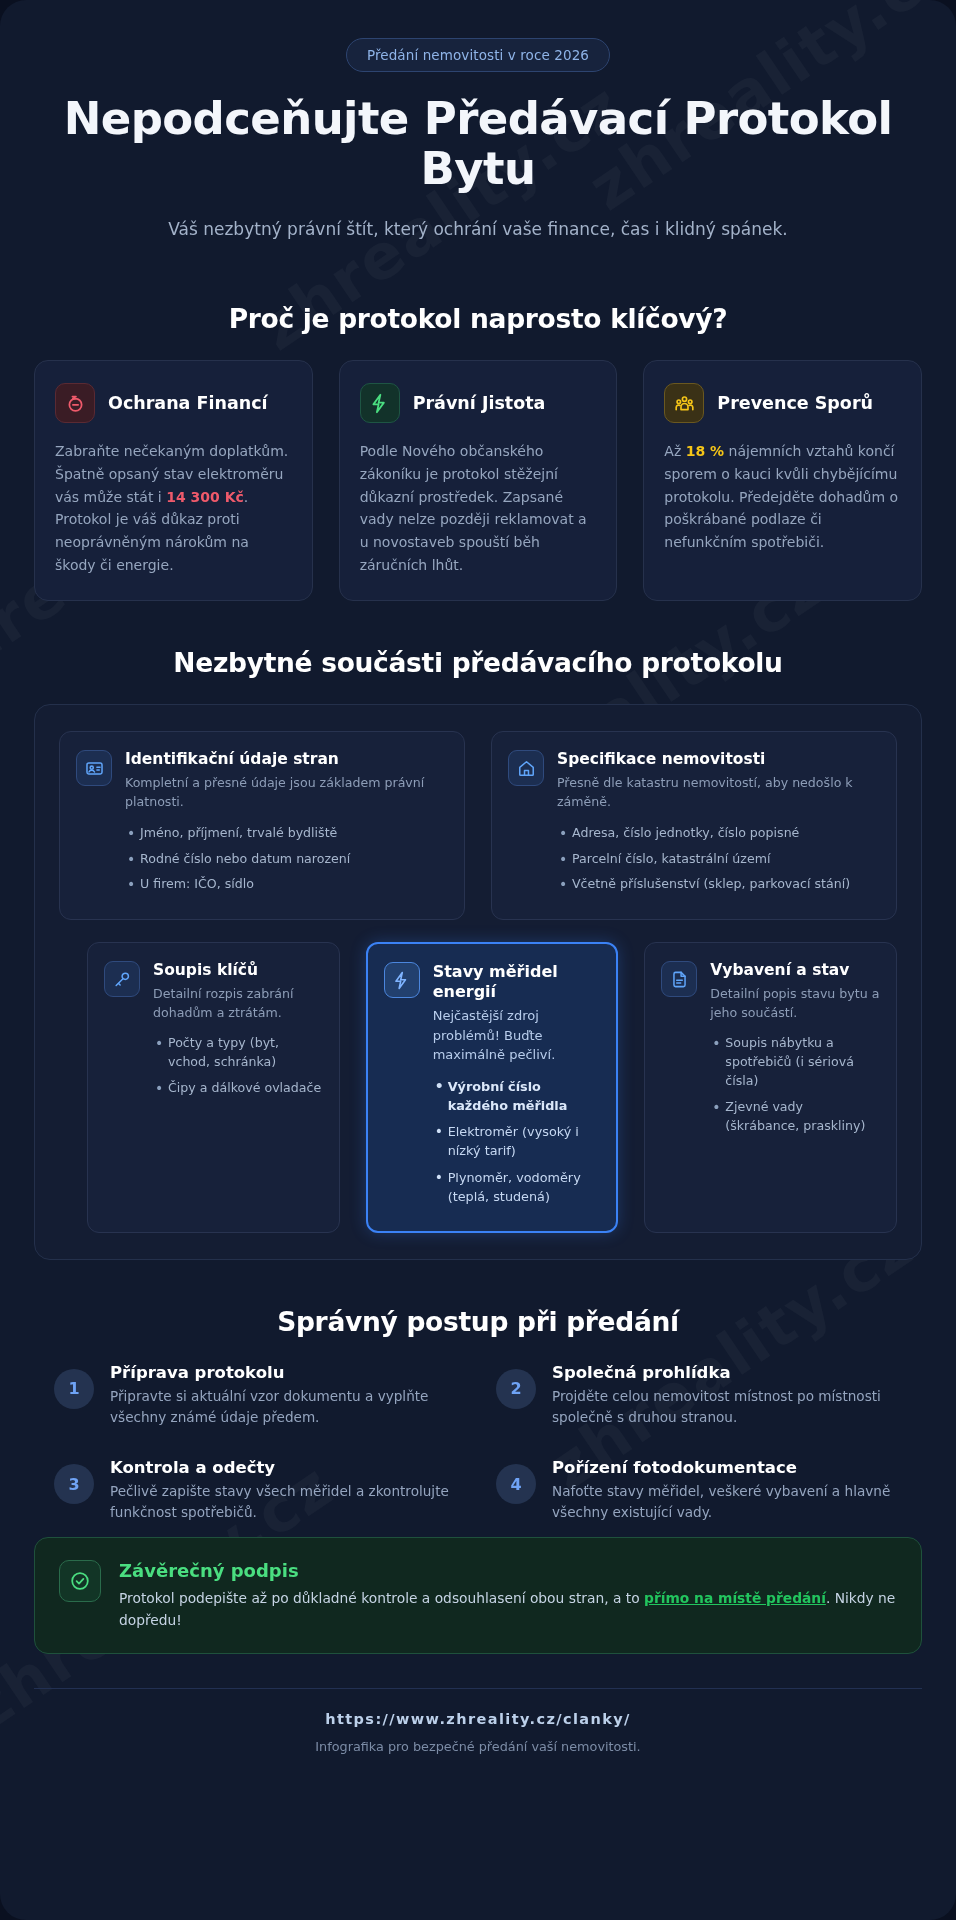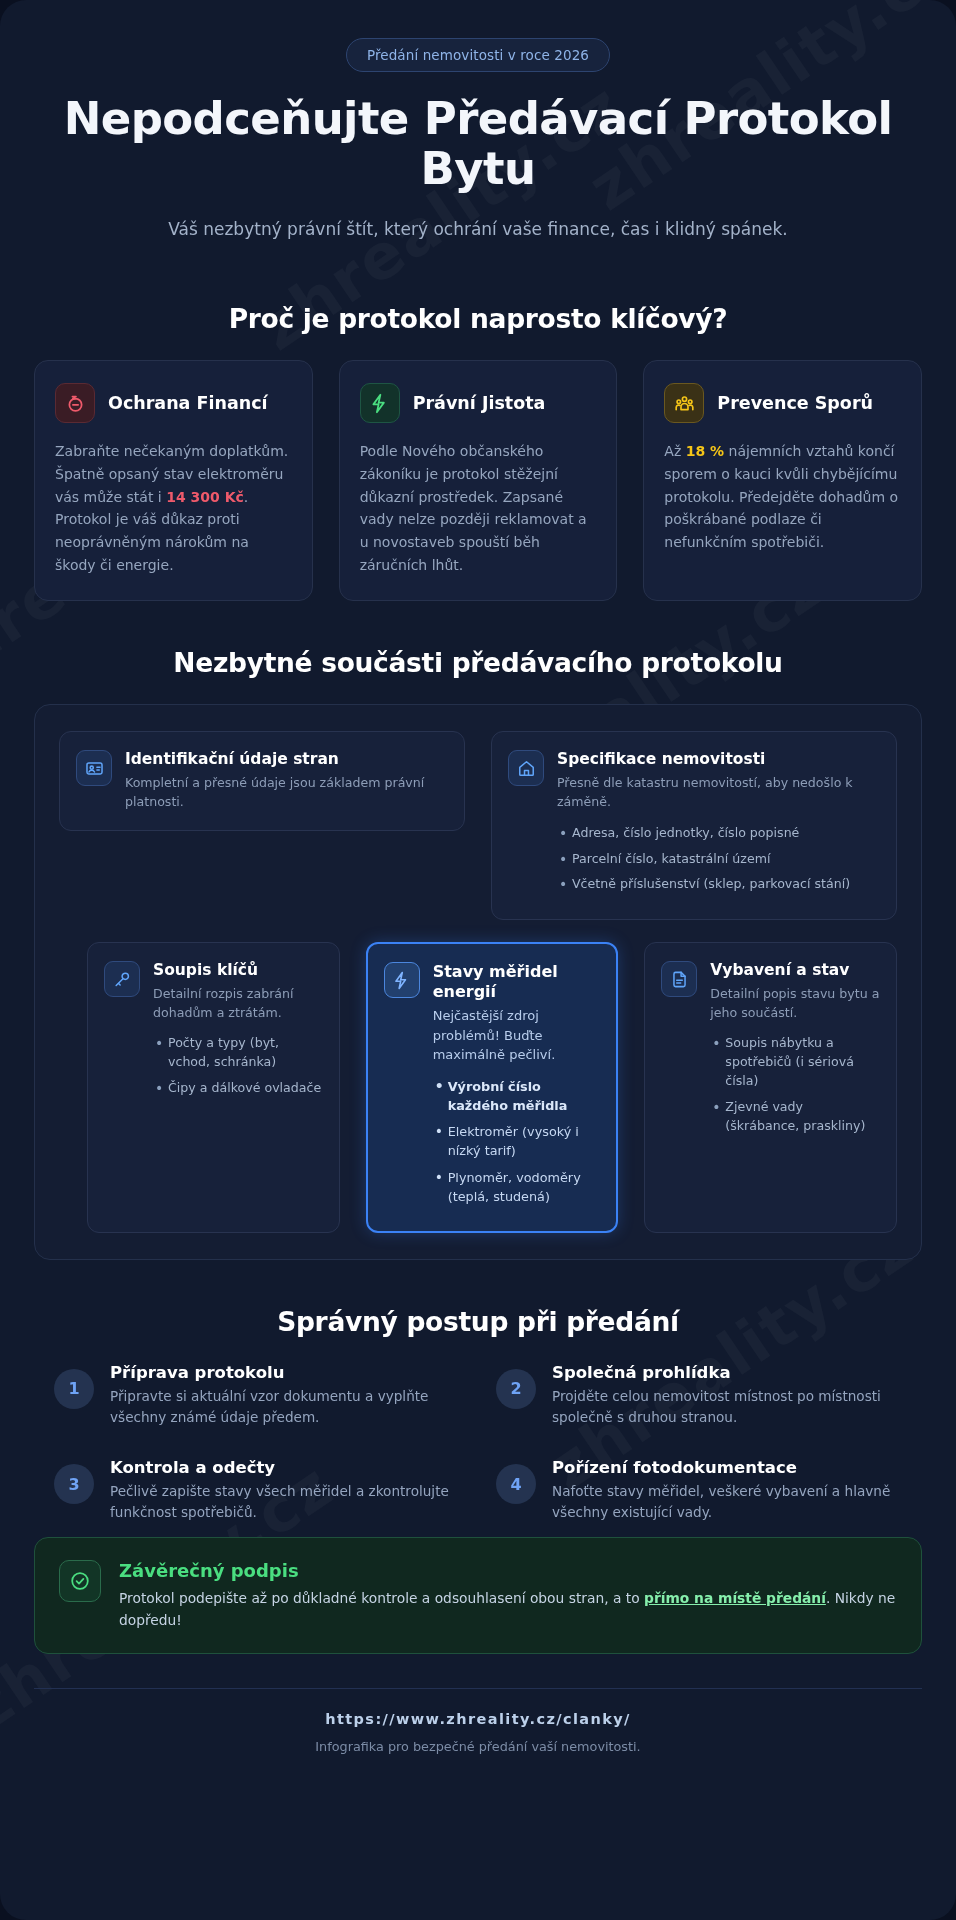--- a/index.html
+++ b/index.html
@@ -193,21 +193,21 @@
   }
   .sign-ic {
     width: 42px; height: 42px; flex: 0 0 42px;
     border-radius: 10px;
     background: #123526;
     border: 1px solid #2a6b4b;
     display: flex; align-items: center; justify-content: center;
   }
   .sign-title { font-size: 18px; font-weight: 700; color: #4ade80; margin-bottom: 6px; }
   .sign-text { font-size: 13.8px; color: #c6d4e4; line-height: 1.6; }
-  .sign-text u { font-weight: 700; color: #86efac; }
+  .sign-text u { font-weight: 700; color: #22c55e; }
 
   
   .footer {
     margin-top: 34px;
     border-top: 1px solid #223052;
     padding: 22px 0 28px 0;
     text-align: center;
   }
   .footer-url {
     font-size: 14.5px; font-weight: 700; color: #bcd0ea;
@@ -301,20 +301,25 @@
             <svg width="19" height="19" viewBox="0 0 24 24" fill="none" stroke="#60a5fa" stroke-width="1.9" stroke-linecap="round" stroke-linejoin="round">
               <rect x="2.5" y="5" width="19" height="14" rx="2.2"></rect>
               <circle cx="8.5" cy="11" r="2"></circle>
               <path d="M5 16.5c.7-1.7 2-2.4 3.5-2.4s2.8.7 3.5 2.4"></path>
               <path d="M15 10.5h4M15 13.8h3"></path>
             </svg>
           </div>
           <div>
             <div class="part-title">Identifikační údaje stran</div>
             <div class="part-desc">Kompletní a přesné údaje jsou základem právní platnosti.</div>
+            <ul class="part-list">
+              <li>Jméno, příjmení, trvalé bydliště</li>
+              <li>Rodné číslo nebo datum narození</li>
+              <li>U firem: IČO, sídlo</li>
+            </ul>
           </div>
         </div>
 
         <div class="part-card">
           <div class="part-ic">
             <svg width="19" height="19" viewBox="0 0 24 24" fill="none" stroke="#60a5fa" stroke-width="1.9" stroke-linecap="round" stroke-linejoin="round">
               <path d="M3.5 10.5 12 3.5l8.5 7v9a1 1 0 0 1-1 1h-15a1 1 0 0 1-1-1z"></path>
               <path d="M9.5 20.5v-6h5v6"></path>
             </svg>
           </div>

